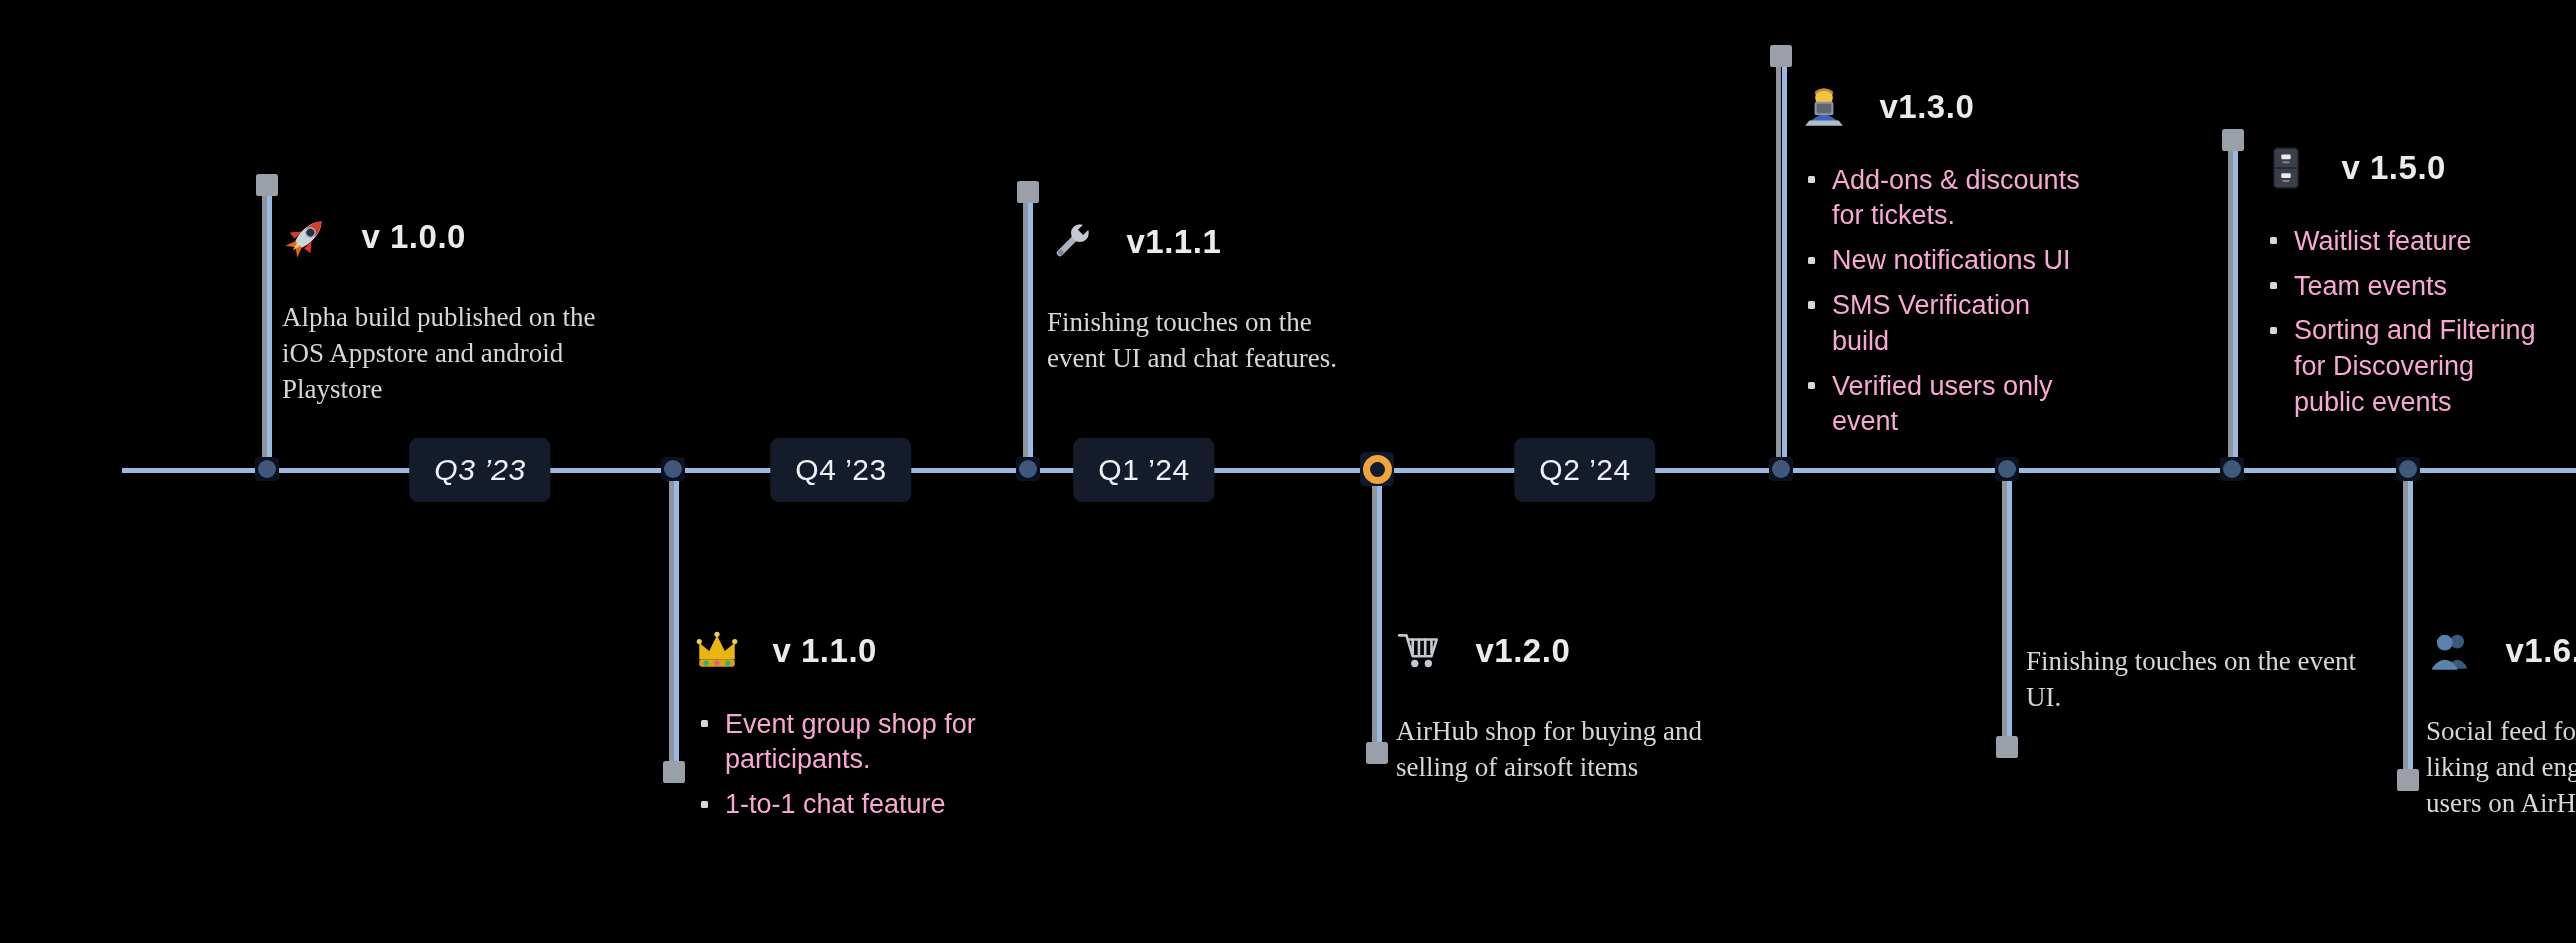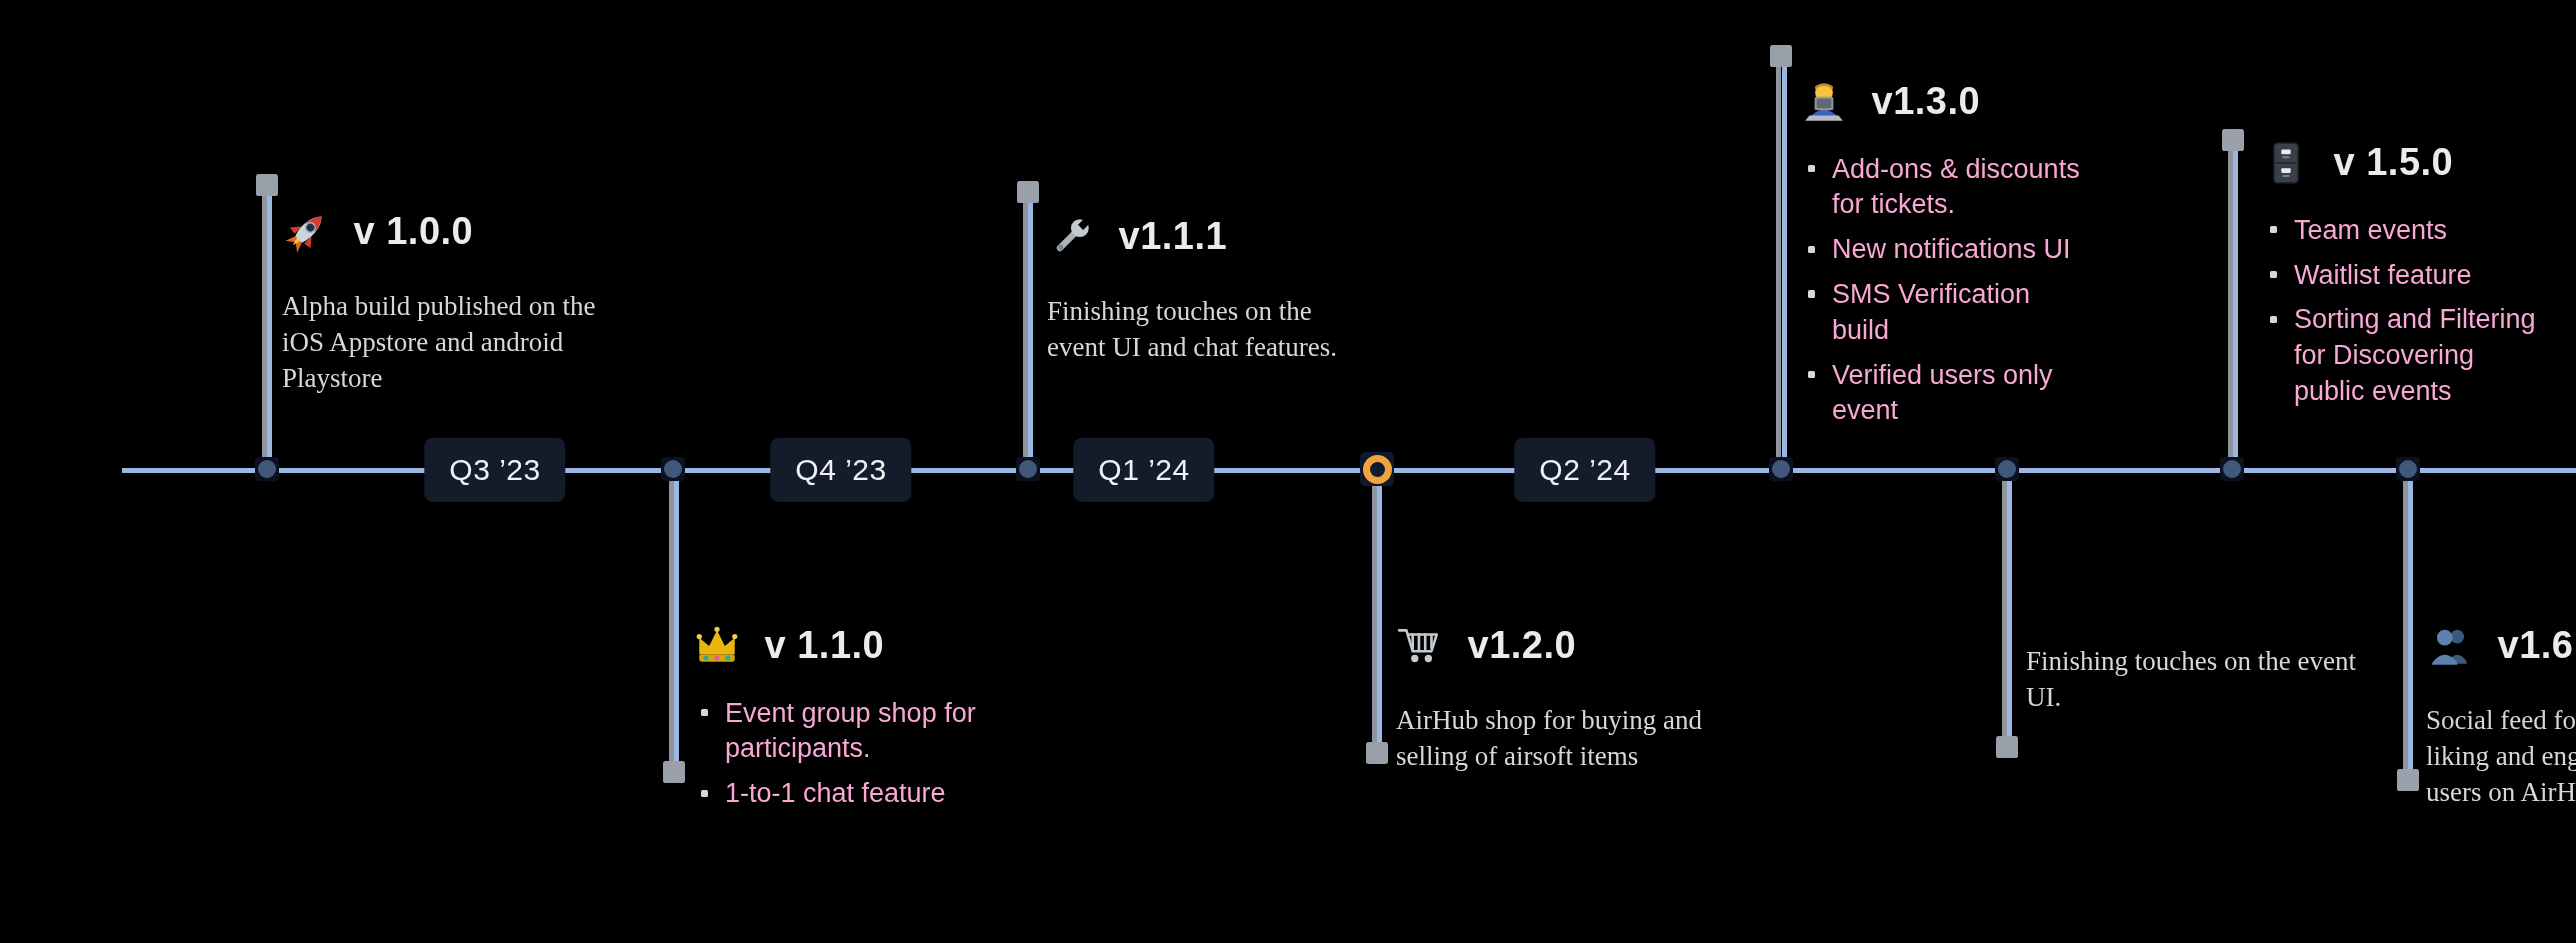--- a/index.html
+++ b/index.html
@@ -33,36 +33,36 @@
   .marker{position:absolute;top:452px;width:34px;height:34px;margin-left:-17px;
           background:#0e1930;border-radius:5.2px;z-index:4;
           display:flex;align-items:center;justify-content:center;}
   .marker i{display:block;width:29px;height:29px;border-radius:50%;
             border:7.7px solid #f1a33c;background:#101b33;box-sizing:border-box;}
 
   
   .ms{position:absolute;z-index:5;}
   .ms .trow{display:flex;align-items:center;gap:15.5px;}
   .ms .trow svg{width:48px;height:48px;flex:0 0 auto;}
-  .ms h3{margin:8px;font-size:38px;font-weight:bold;color:#ebebeb;letter-spacing:0.5px;white-space:nowrap;}
+  .ms h3{margin:16px;font-size:33px;font-weight:bold;color:#ebebeb;letter-spacing:0.5px;white-space:nowrap;}
   .ms p{margin:27px 0 0 0;font-size:27px;line-height:1.34;color:#d5d7da;font-family:Liberation Serif, serif;}
   .ms ul{margin:20.6px 0 0 0;padding:0;list-style:none;}
   .ms li{position:relative;padding-left:32px;margin-bottom:9.3px;
          font-size:27px;line-height:1.32;color:#f9a8d4;}
   .ms li::before{content:"";position:absolute;left:8.2px;top:13.4px;width:7.2px;height:7.2px;
                  background:#d5d7da;border-radius:1.5px;}
 </style>
 </head>
 <body>
 
 <div class="stage">
 
   <div class="tl-line" style="left:122px;width:2564px;"></div>
 
-  <div class="chip" style="left:495px;">Q3 ’23</div>
+  <div class="chip" style="left:480px;font-style:italic;">Q3 ’23</div>
   <div class="chip" style="left:841px;">Q4 ’23</div>
   <div class="chip" style="left:1144px;">Q1 ’24</div>
   <div class="chip" style="left:1554px;margin-left:31px;">Q2 ’24</div>
 
   <div class="cap" style="left:256px;top:174px;"></div>
   <div class="stem gray" style="left:262px;top:191px;height:279px;"></div>
   <div class="stem blue" style="left:267px;top:191px;height:279px;"></div>
 
   <div class="stem gray" style="left:669px;top:472px;height:301px;"></div>
   <div class="stem blue" style="left:674px;top:472px;height:301px;"></div>
@@ -216,22 +216,22 @@
         <rect x="23" y="8" width="46" height="76" rx="7" fill="#3a4049" stroke="#22262d" stroke-width="3"></rect>
         <line x1="23" y1="46" x2="69" y2="46" stroke="#22262d" stroke-width="3"></line>
         <rect x="37" y="20" width="18" height="9" rx="2" fill="#e9ebed"></rect>
         <rect x="39" y="33" width="14" height="4" rx="2" fill="#7b828c"></rect>
         <rect x="37" y="56" width="18" height="9" rx="2" fill="#e9ebed"></rect>
         <rect x="39" y="69" width="14" height="4" rx="2" fill="#7b828c"></rect>
       </svg>
       <h3>v 1.5.0</h3>
     </div>
     <ul>
+      <li>Waitlist feature</li>
       <li>Team events</li>
-      <li>Waitlist feature</li>
       <li>Sorting and Filtering for Discovering public events</li>
     </ul>
   </div>
 
   <div class="ms" style="left:2426px;top:616px;width:314px;">
     <div class="trow">
       <svg viewBox="0 0 92 92">
         <circle cx="60" cy="28" r="13" fill="#3c587a"></circle>
         <path d="M42 76 q18 -26 36 0 v4 h-36 Z" fill="#3c587a"></path>
         <circle cx="36" cy="30" r="15" fill="#5b82ad"></circle>

